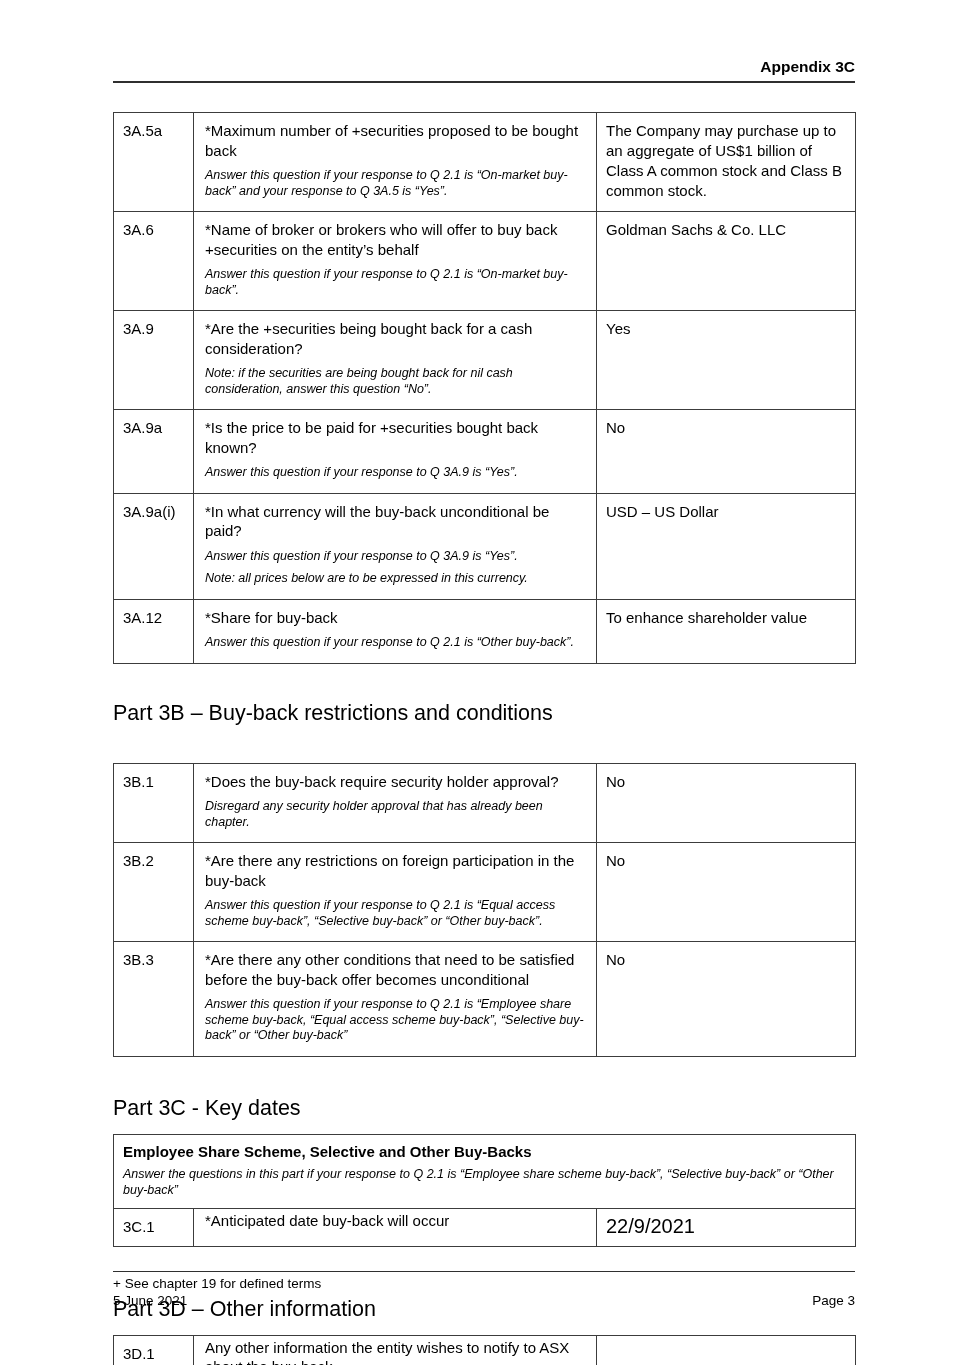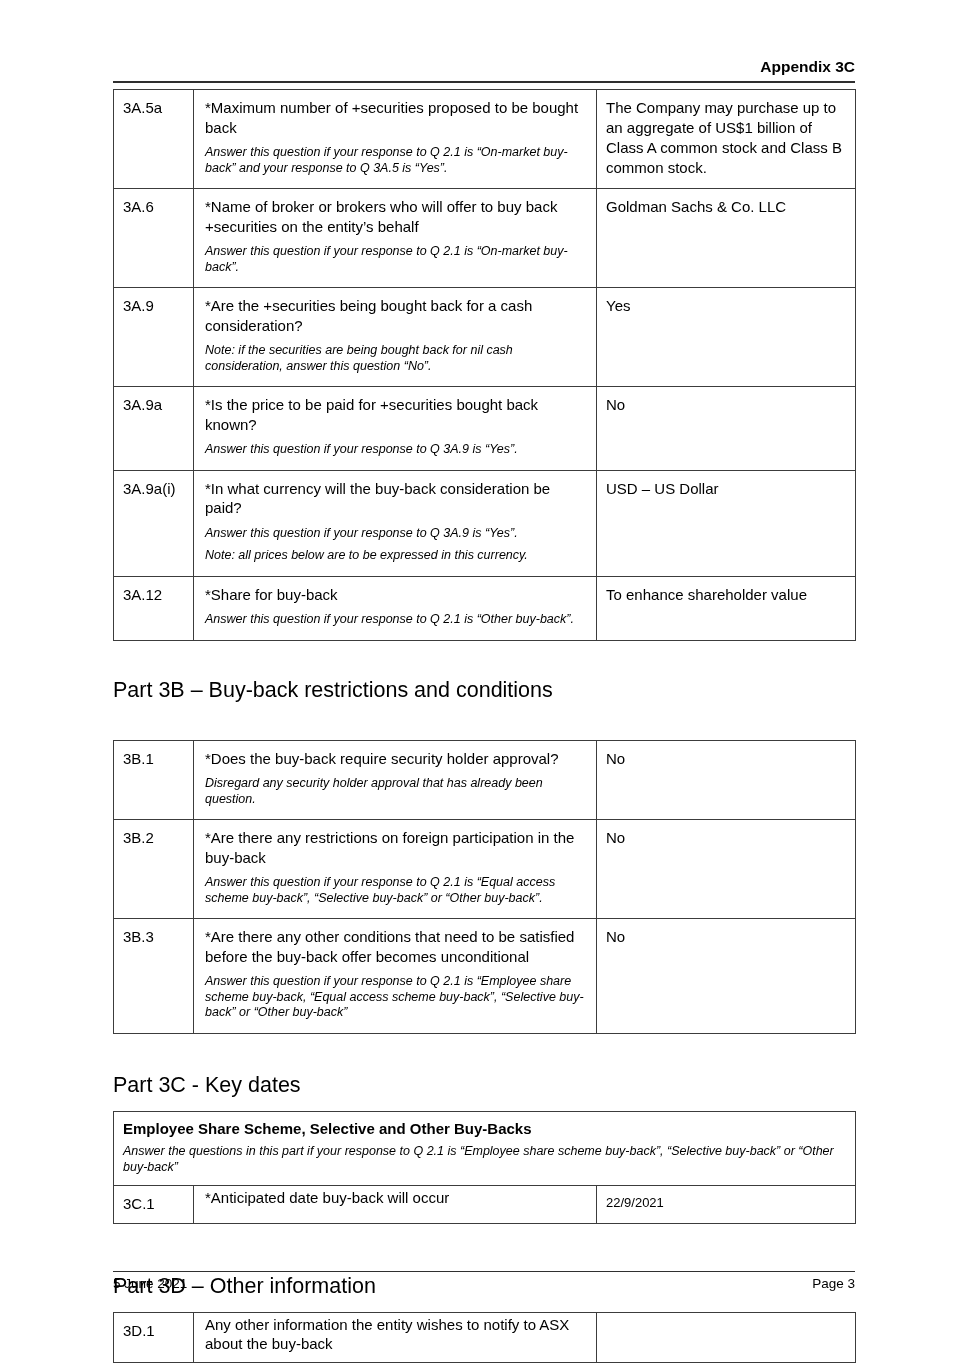--- a/index.html
+++ b/index.html
@@ -29,34 +29,34 @@
   col.c-id { width: 80px; }
   col.c-q  { width: 403px; }
   col.c-a  { width: 259px; }
   td.cell-id { padding: 8px 4px 10px 9px; font-size: 15px; line-height: 19px; }
   td.cell-q  { padding: 8px 10px 12px 11px; }
   td.cell-a  { padding: 8px 8px 10px 9px; font-size: 15px; line-height: 20px; }
   .q-text { font-size: 15px; line-height: 19.5px; }
   .q-note { font-size: 12.5px; line-height: 15.5px; font-style: italic; margin-top: 8px; }
   .q-note + .q-note { margin-top: 7px; }
 
-  .tbl-3a { margin-top: 6px; padding-left: 12px; }
+  .tbl-3a { margin-top: 29px; padding-left: 12px; }
 
   
   h2.part-heading { font-weight: normal; font-size: 21.5px; line-height: 26px; }
   .h-3b { margin-top: 36px; margin-bottom: 37px; }
   .h-3c { margin-top: 38px; margin-bottom: 13px; }
   .h-3d { margin-top: 49px; margin-bottom: 13px; }
 
   
   td.banner-cell { padding: 7px 10px 10px 9px; }
   .banner-title { font-weight: bold; font-size: 15px; line-height: 19px; }
   .banner-note { font-size: 12.5px; line-height: 16px; font-style: italic; margin-top: 5px; }
   td.cell-q-single { padding: 2px 10px 8px 11px; }
-  td.cell-a-single { padding: 7px 8px 8px 9px; font-size: 13px; margin-top: 40px; }
+  td.cell-a-single { padding: 7px 8px 8px 9px; font-size: 20px; margin-top: 40px; }
 
   
   .doc-footer {
     position: absolute; left: 113px; top: 1271px; width: 742px;
     font-size: 13.5px; line-height: 17px;
   }
   .footer-rule { border: none; border-top: 1px solid #2f2f2f; margin-bottom: 3px; }
   .footer-row2 { display: flex; justify-content: space-between; }
   .footer-date { }
 </style>
@@ -105,21 +105,21 @@
         <td class="cell-id">3A.9a</td>
         <td class="cell-q">
           <div class="q-text">*Is the price to be paid for +securities bought back known?</div>
           <div class="q-note">Answer this question if your response to Q 3A.9 is “Yes”.</div>
         </td>
         <td class="cell-a">No</td>
       </tr>
       <tr>
         <td class="cell-id">3A.9a(i)</td>
         <td class="cell-q">
-          <div class="q-text">*In what currency will the buy-back consideration be paid?</div>
+          <div class="q-text">*In what currency will the buy-back unconditional be paid?</div>
           <div class="q-note">Answer this question if your response to Q 3A.9 is “Yes”.</div>
           <div class="q-note">Note: all prices below are to be expressed in this currency.</div>
         </td>
         <td class="cell-a">USD – US Dollar</td>
       </tr>
       <tr>
         <td class="cell-id">3A.12</td>
         <td class="cell-q">
           <div class="q-text">*Share for buy-back</div>
           <div class="q-note">Answer this question if your response to Q 2.1 is “Other buy-back”.</div>
@@ -135,21 +135,21 @@
     <colgroup>
         <col class="c-id">
         <col class="c-q">
         <col class="c-a">
       </colgroup>
     <tbody>
       <tr>
         <td class="cell-id">3B.1</td>
         <td class="cell-q">
           <div class="q-text">*Does the buy-back require security holder approval?</div>
-          <div class="q-note">Disregard any security holder approval that has already been question.</div>
+          <div class="q-note">Disregard any security holder approval that has already been chapter.</div>
         </td>
         <td class="cell-a">No</td>
       </tr>
       <tr>
         <td class="cell-id">3B.2</td>
         <td class="cell-q">
           <div class="q-text">*Are there any restrictions on foreign participation in the buy-back</div>
           <div class="q-note">Answer this question if your response to Q 2.1 is “Equal access scheme buy-back”, “Selective buy-back” or “Other buy-back”.</div>
         </td>
         <td class="cell-a">No</td>
@@ -206,17 +206,18 @@
         </td>
         <td class="cell-a"></td>
       </tr>
     </tbody>
   </table>
 
 </div>
 
 <div class="doc-footer">
   <hr class="footer-rule">
+  <div>+ See chapter 19 for defined terms</div>
   <div class="footer-row2">
     <span class="footer-date">5 June 2021</span>
     <span>Page 3</span>
   </div>
 </div>
 
 </body></html>

